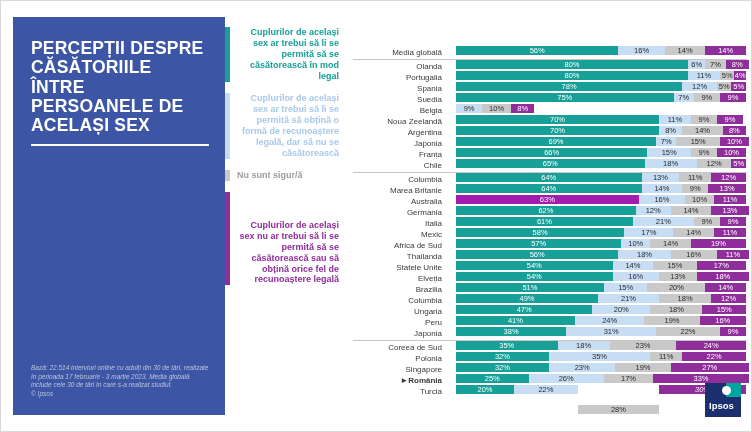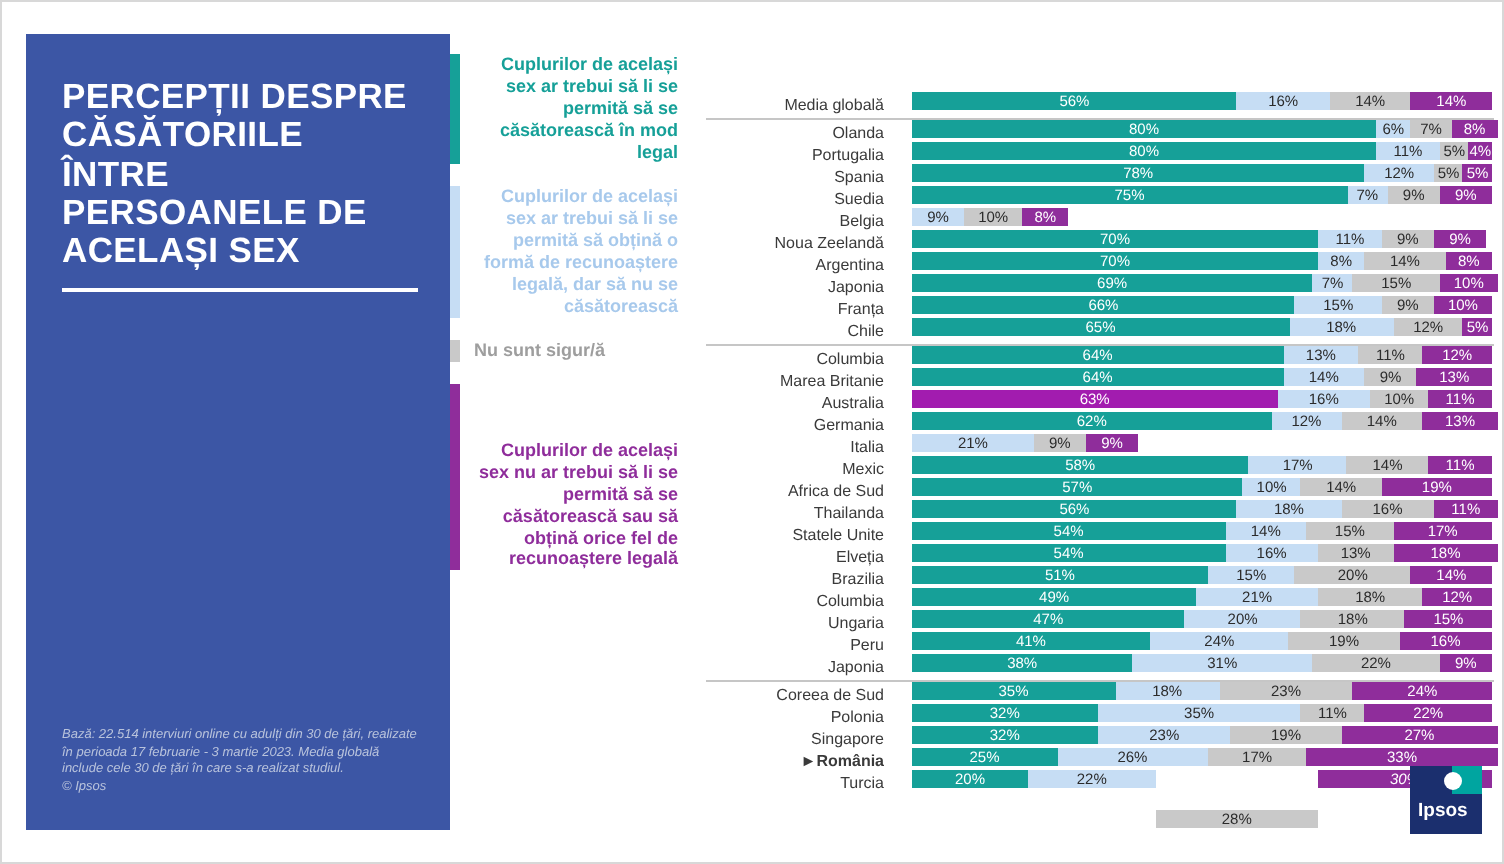--- a/index.html
+++ b/index.html
@@ -200,20 +200,21 @@
         <div class="row-bars">
           <div class="seg" style="width: 179.8px; background: rgb(22, 160, 152); color: rgb(255, 255, 255);">62%</div>
           <div class="seg" style="width: 34.8px; background: rgb(198, 221, 244); color: rgb(43, 43, 43);">12%</div>
           <div class="seg" style="width: 40.6px; background: rgb(201, 201, 201); color: rgb(43, 43, 43);">14%</div>
           <div class="seg" style="width: 37.7px; background: rgb(143, 45, 155); color: rgb(255, 255, 255);">13%</div>
         </div>
       </div>
       <div class="chart-row">
         <div class="row-label">Italia</div>
         <div class="row-bars">
+          <div class="seg" style="width: 176.9px; background: rgb(22, 160, 152); color: rgb(255, 255, 255);">61%</div>
           <div class="seg" style="width: 60.9px; background: rgb(198, 221, 244); color: rgb(43, 43, 43);">21%</div>
           <div class="seg" style="width: 26.1px; background: rgb(201, 201, 201); color: rgb(43, 43, 43);">9%</div>
           <div class="seg" style="width: 26.1px; background: rgb(143, 45, 155); color: rgb(255, 255, 255);">9%</div>
         </div>
       </div>
       <div class="chart-row">
         <div class="row-label">Mexic</div>
         <div class="row-bars">
           <div class="seg" style="width: 168.2px; background: rgb(22, 160, 152); color: rgb(255, 255, 255);">58%</div>
           <div class="seg" style="width: 49.3px; background: rgb(198, 221, 244); color: rgb(43, 43, 43);">17%</div>

